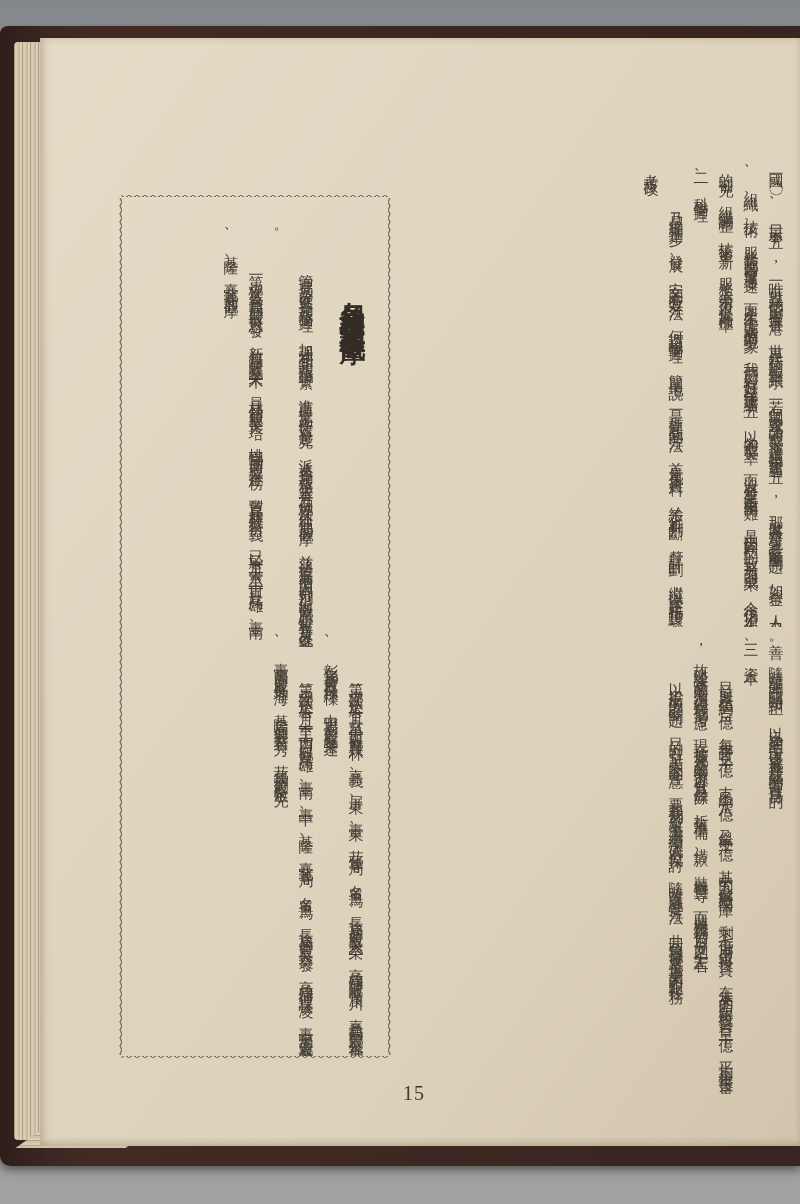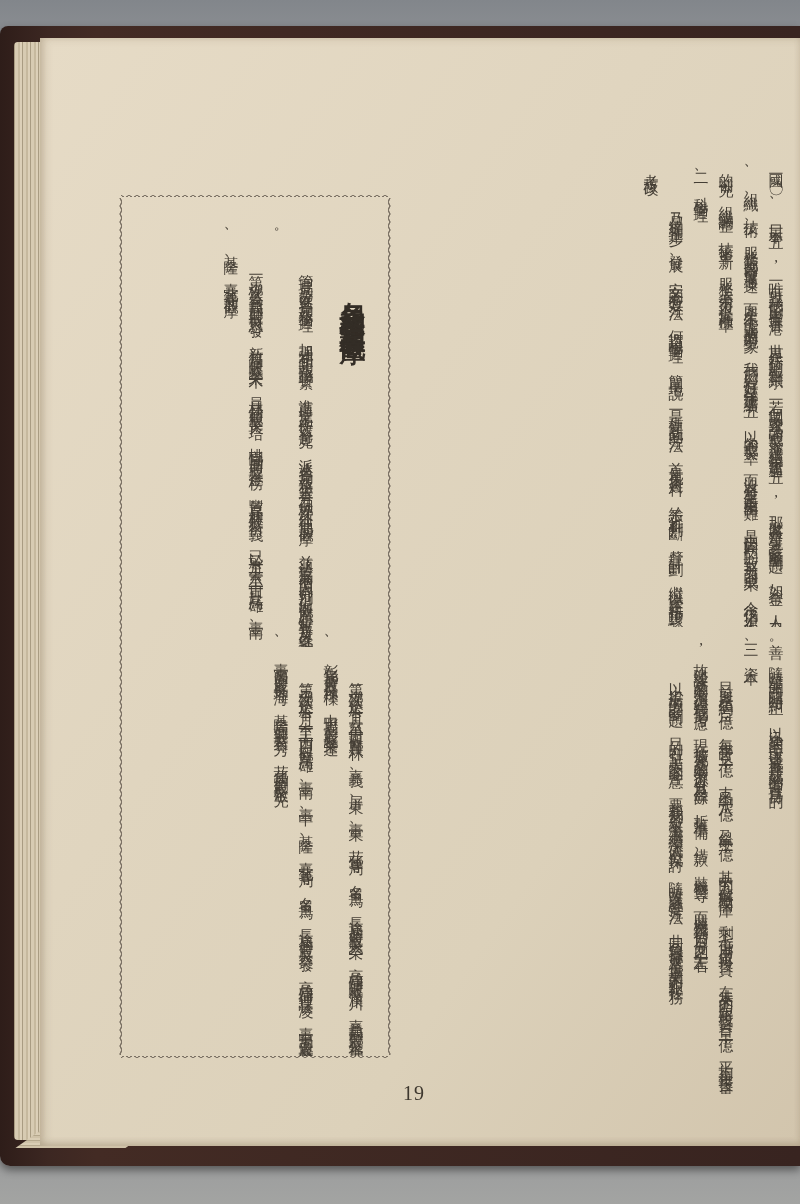--- a/index.html
+++ b/index.html
@@ -80,15 +80,15 @@
         <p class="indent">管理局爲改進各局報務管理,加强相互間報務聯繫,進而提高工作效率起見,派遣各局報務主管分三個梯次前往他局觀摩,並須於返局兩週內分別提出觀摩心得報告及改進計劃。</p>
         <p class="indent">第一梯次爲嘉義局邱股長思發、新竹局陳股長榮木、員林局賴股長天培、桃園局周股長金榜、豐原局林股長衍義。已於十月十六至二十日赴高雄、臺南、臺中、基隆、臺北等局觀摩。</p>
       </div>
 
       <div class="vblock box-bottom">
         <p class="indent">第二梯次定於十一月六至十日觀摩員林、嘉義、屏東、臺東、花蓮等局。名單爲:長途局蔣股長天榮、高雄局陳股長漢川、嘉義局鄭股長福壽、彰化局黃股長棟樑、中壢局彭股長榮達。</p>
         <p class="indent">第三梯次定於十一月二十至二十四日觀摩高雄、臺南、臺中、基隆、臺北等局。名單爲:長途局管股長奕發、高雄局何課長凌、臺中局張股長藏權、臺南局廖股長坤海、基隆局郭股長石秀、花蓮局劉股長敬先。</p>
       </div>
     </div>
 
-    <div class="page-number">19</div>
+    <div class="page-number">15</div>
   </div>
 </div>
 
 </body></html>

